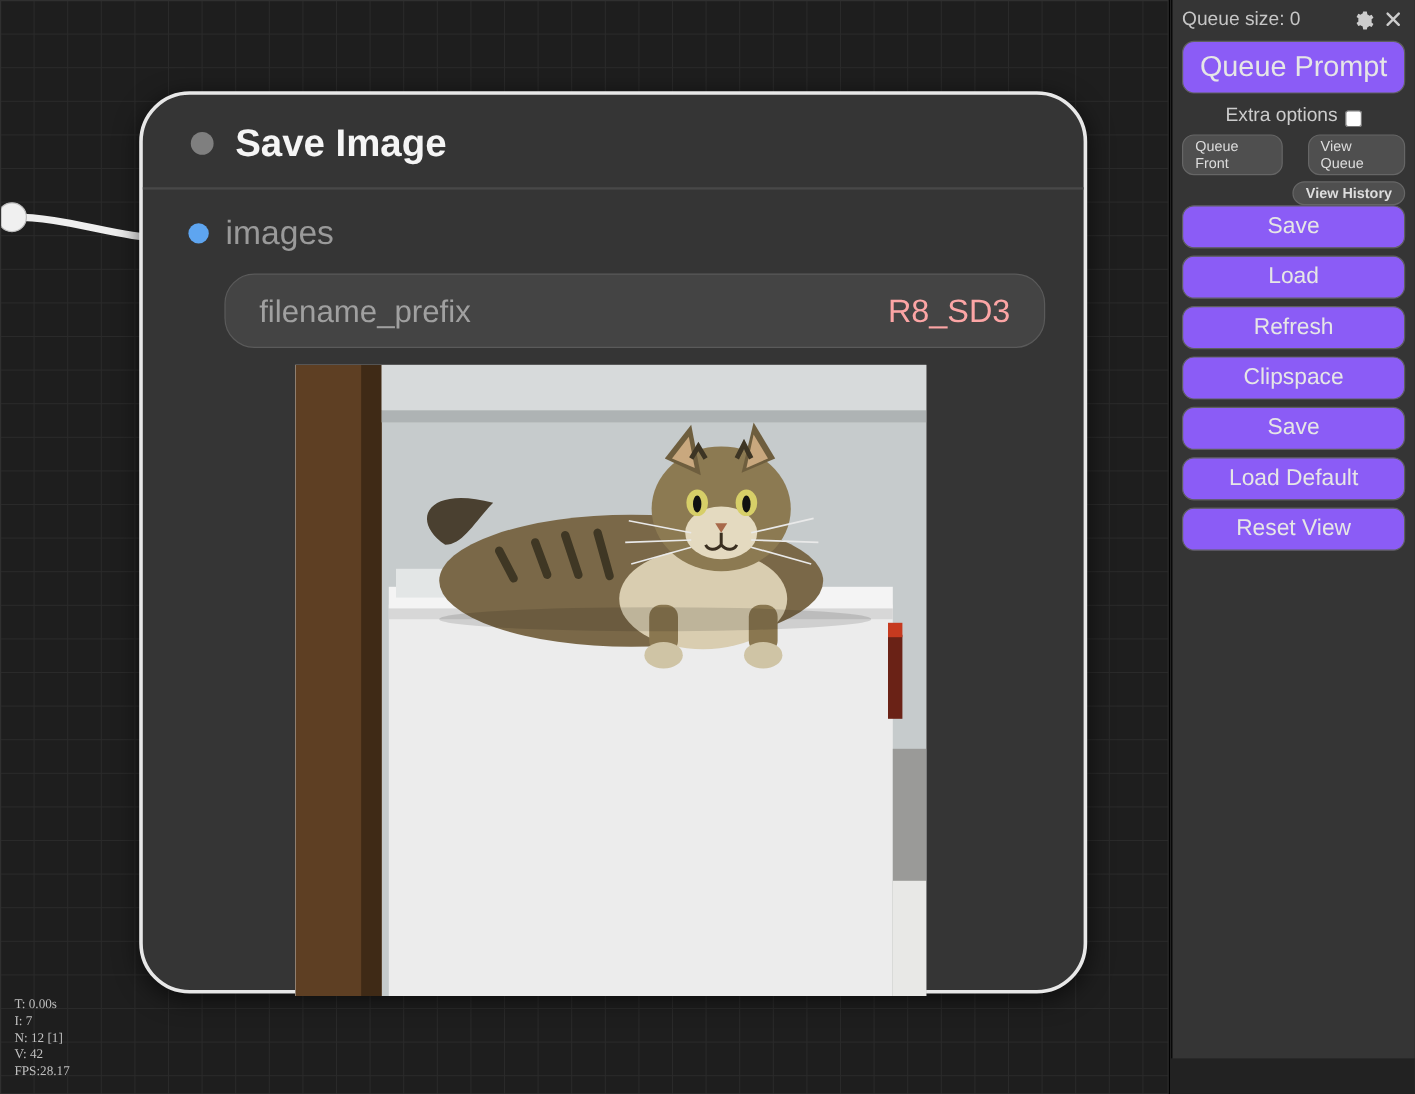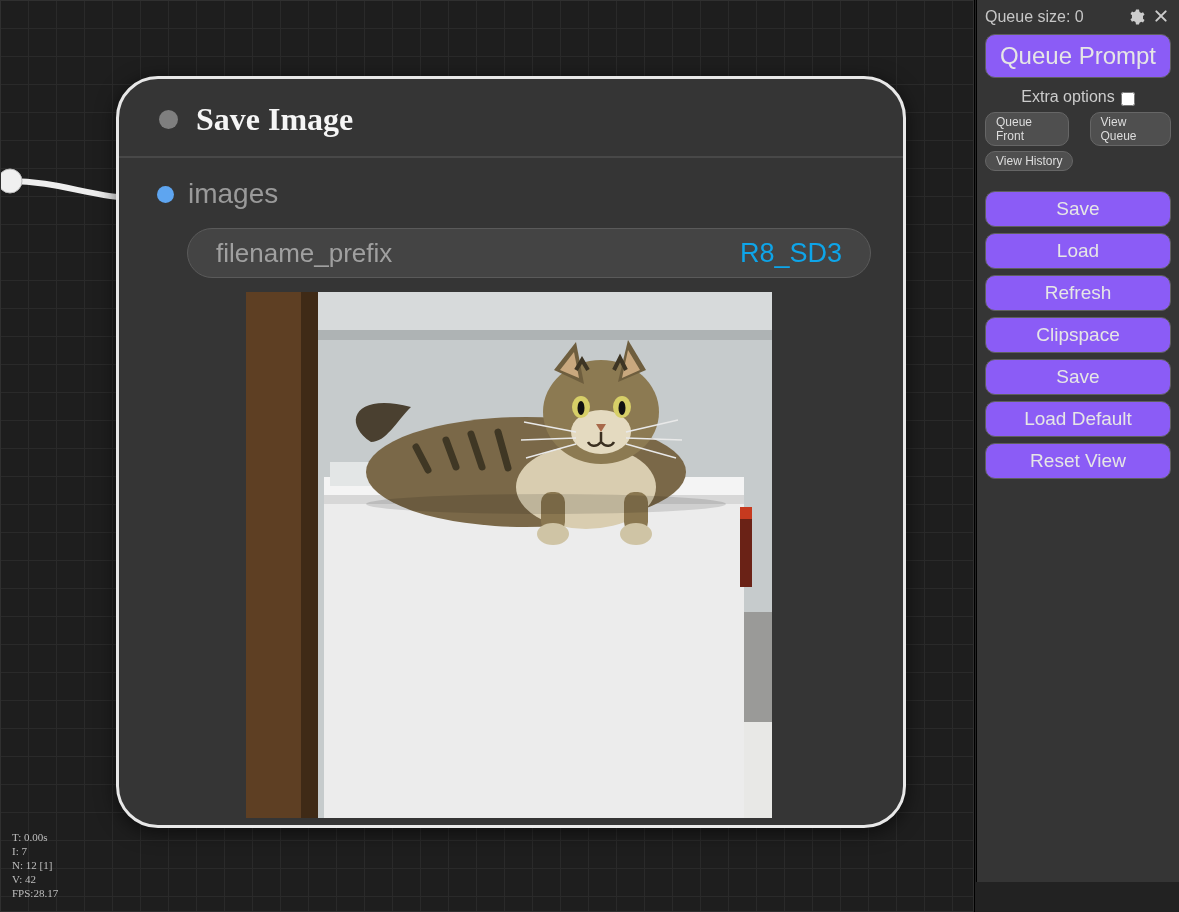--- a/index.html
+++ b/index.html
@@ -62,21 +62,20 @@
     .title-dot {
       width: 19px;
       height: 19px;
       border-radius: 50%;
       background: #7f7f7f;
     }
     .node-title {
       color: #f5f5f5;
       font-size: 32px;
       font-weight: 600;
-      font-family: Liberation Serif, serif;
     }
     .node-body {
       padding: 20px 32px 0 28px;
       flex: 1;
       display:flex;
       flex-direction:column;
     }
     .input-row {
       display:flex;
       align-items:center;
@@ -88,35 +87,35 @@
       height: 17px;
       border-radius: 50%;
       background: #5ea5f0;
     }
     .input-label {
       color: #9a9a9a;
       font-size: 28px;
     }
     .widget {
       margin: 18px 0 10px 40px;
-      height: 50px;
+      height: 62px;
       background: #444444;
       border: 1px solid #5a5a5a;
       border-radius: 25px;
       display:flex;
       align-items:center;
       justify-content:space-between;
       padding: 0 28px 0 28px;
     }
     .widget-name {
       color: #a0a0a0;
       font-size: 26px;
     }
     .widget-value {
-      color: #0ea5e9;
+      color: #fca5a5;
       font-size: 27px;
     }
     .preview {
       align-self:center;
       margin-top: 4px;
       width: 526px;
       height: 526px;
       background: #dcdcdc;
       overflow:hidden;
       display:flex;
@@ -202,22 +201,23 @@
       background:#4f4f4f;
       border:1px solid #666;
       border-radius:10px;
       font-size:12px;
       color:#ddd;
       padding:2px 10px;
       cursor:pointer;
     }
     .pill-center {
       display:flex;
-      justify-content:flex-start;
-      margin-bottom:20px;
+      justify-content:flex-end;
+      margin-bottom:0;
+      font-weight:bold;
     }
     
     .stats {
       position:absolute;
       left:12px;
       bottom:12px;
       font-size:11px;
       line-height:14px;
       color:#bfbfbf;
       font-family: Liberation Serif, serif;

